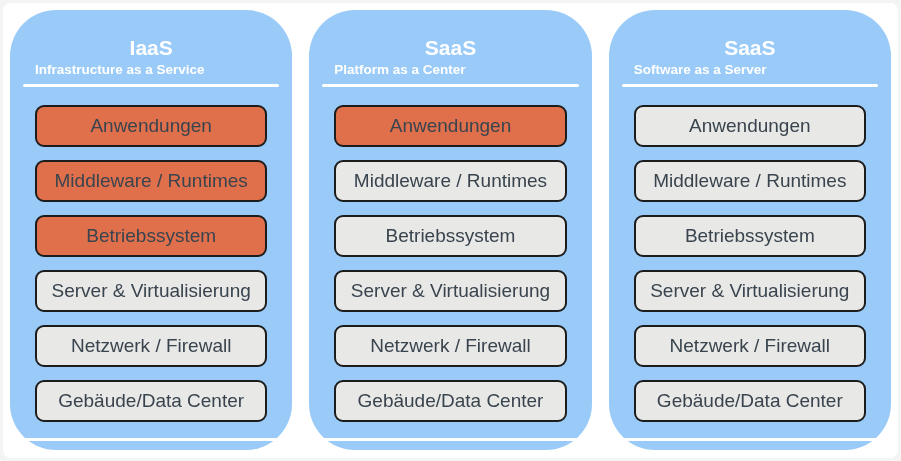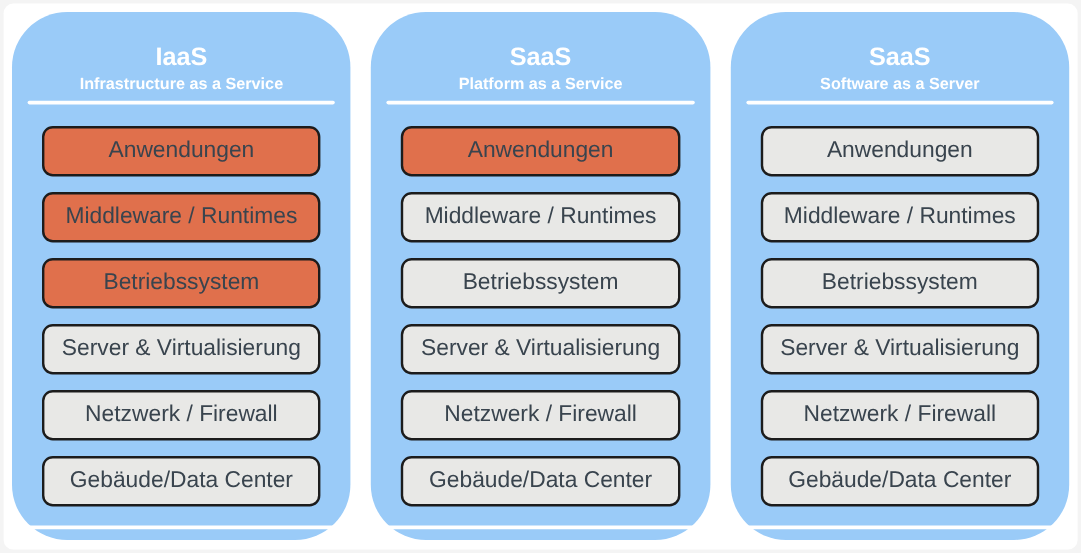--- a/index.html
+++ b/index.html
@@ -47,21 +47,21 @@
     font-size: 21px;
     line-height: 24px;
     text-align: center;
     margin-top: 10px;
   }
   .col-subtitle {
     color: var(--title-text);
     font-weight: bold;
     font-size: 13.5px;
     line-height: 16px;
-    text-align: center;
+    text-align: left;
     margin-top: 2px;
   }
   .title-divider {
     height: 3px;
     background: #fff;
     margin: 6px -12px 0 -12px;
     border-radius: 2px;
   }
   .boxes { margin-top: 18px; }
   .box {
@@ -101,21 +101,21 @@
         <div class="box highlighted">Betriebssystem</div>
         <div class="box">Server &amp; Virtualisierung</div>
         <div class="box">Netzwerk / Firewall</div>
         <div class="box">Gebäude/Data Center</div>
       </div>
       <div class="bottom-divider"></div>
     </div>
 
     <div class="column">
       <div class="col-title">SaaS</div>
-      <div class="col-subtitle">Platform as a Service</div>
+      <div class="col-subtitle">Platform as a Center</div>
       <div class="title-divider"></div>
       <div class="boxes">
         <div class="box highlighted">Anwendungen</div>
         <div class="box">Middleware / Runtimes</div>
         <div class="box">Betriebssystem</div>
         <div class="box">Server &amp; Virtualisierung</div>
         <div class="box">Netzwerk / Firewall</div>
         <div class="box">Gebäude/Data Center</div>
       </div>
       <div class="bottom-divider"></div>

